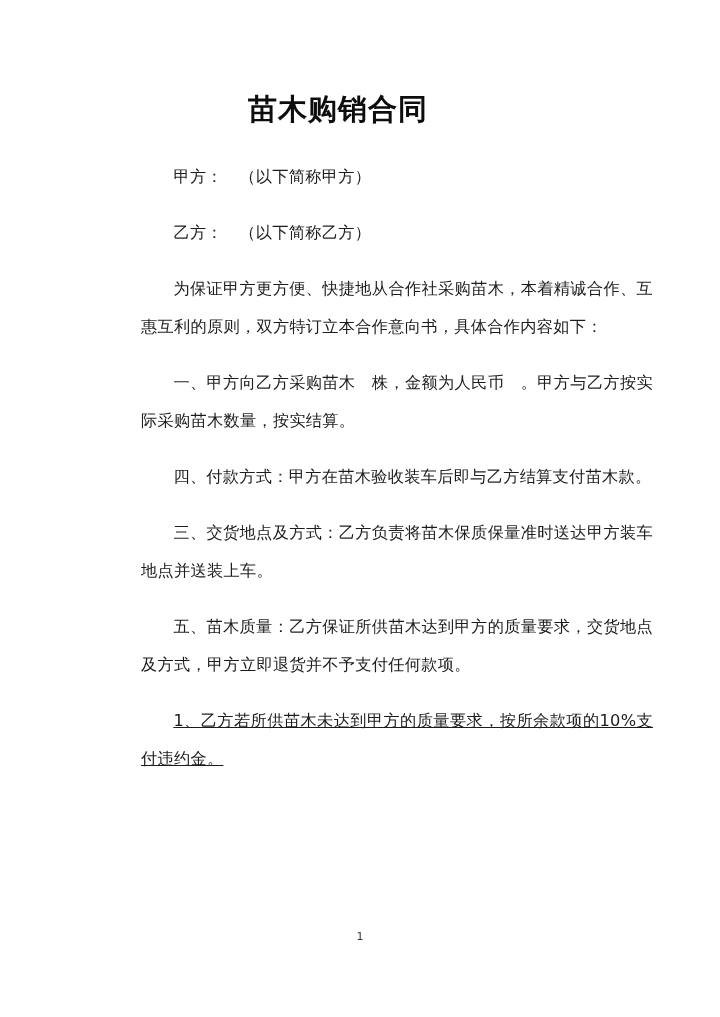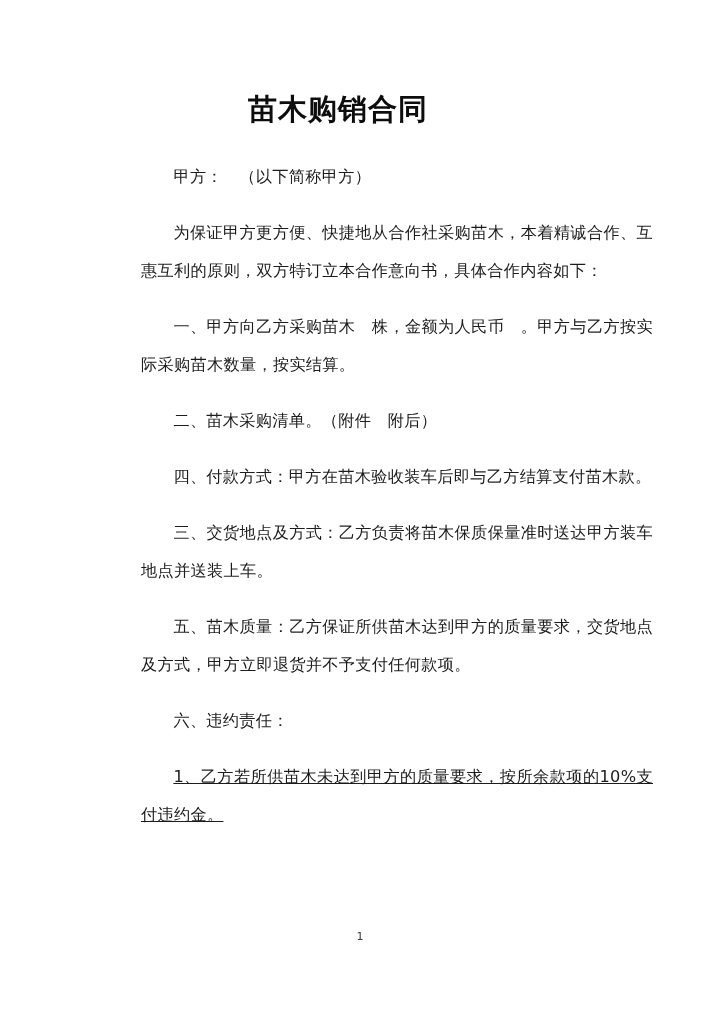--- a/index.html
+++ b/index.html
@@ -83,34 +83,33 @@
 <body>
 
 <div class="page">
 
   <div class="doc-title">苗木购销合同</div>
 
   <div class="body-block">
 
     <p class="para">甲方：　（以下简称甲方）</p>
 
+    <p class="para">乙方：　（以下简称乙方）</p>
 
     <p class="para">为保证甲方更方便、快捷地从合作社采购苗木，本着精诚合作、互惠互利的原则，双方特订立本合作意向书，具体合作内容如下：</p>
 
     <p class="para">一、甲方向乙方采购苗木　株，金额为人民币　。甲方与乙方按实际采购苗木数量，按实结算。</p>
 
-    <p class="para">二、苗木采购清单。（附件　附后）</p>
 
     <p class="para">四、付款方式：甲方在苗木验收装车后即与乙方结算支付苗木款。</p>
 
     <p class="para">三、交货地点及方式：乙方负责将苗木保质保量准时送达甲方装车地点并送装上车。</p>
 
     <p class="para">五、苗木质量：乙方保证所供苗木达到甲方的质量要求，交货地点及方式，甲方立即退货并不予支付任何款项。</p>
 
-    <p class="para">六、违约责任：</p>
 
     <p class="para">1、乙方若所供苗木未达到甲方的质量要求，按所余款项的10%支付违约金。</p>
 
   </div>
 
   <div class="page-number">1</div>
 
 </div>
 
 </body></html>

